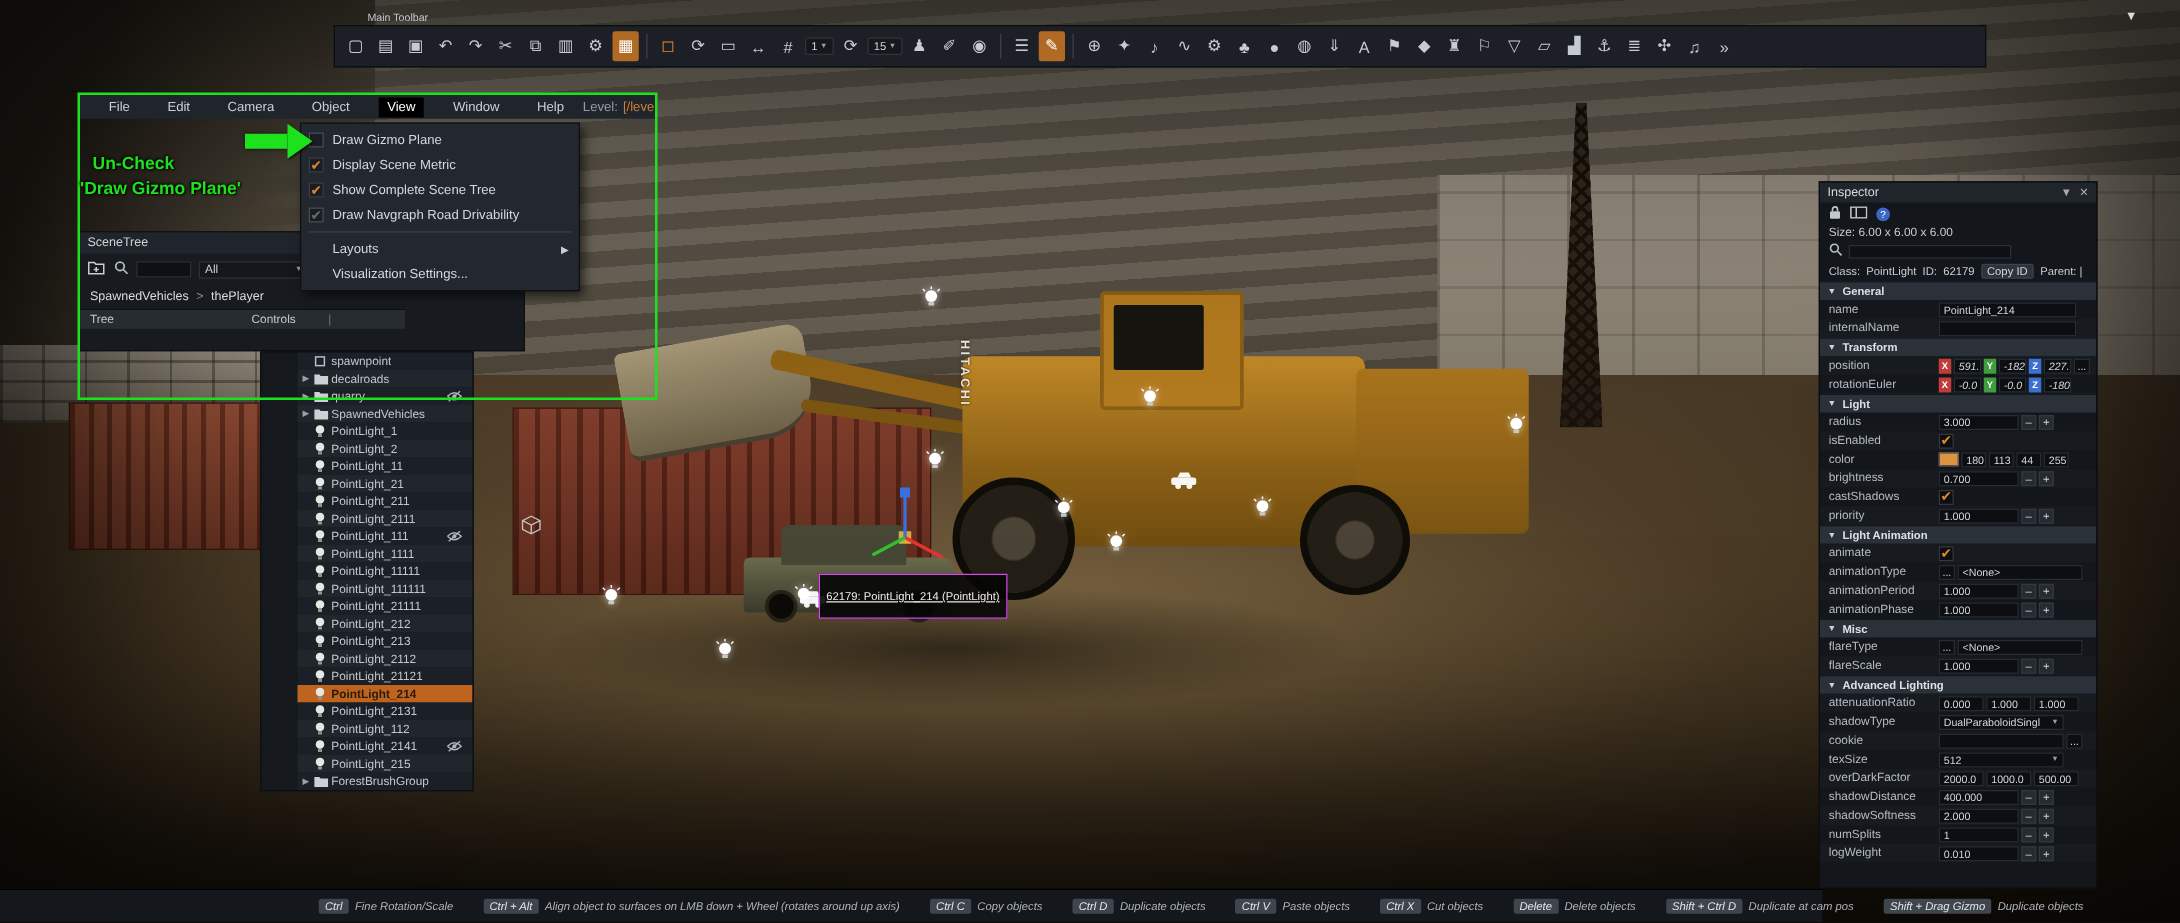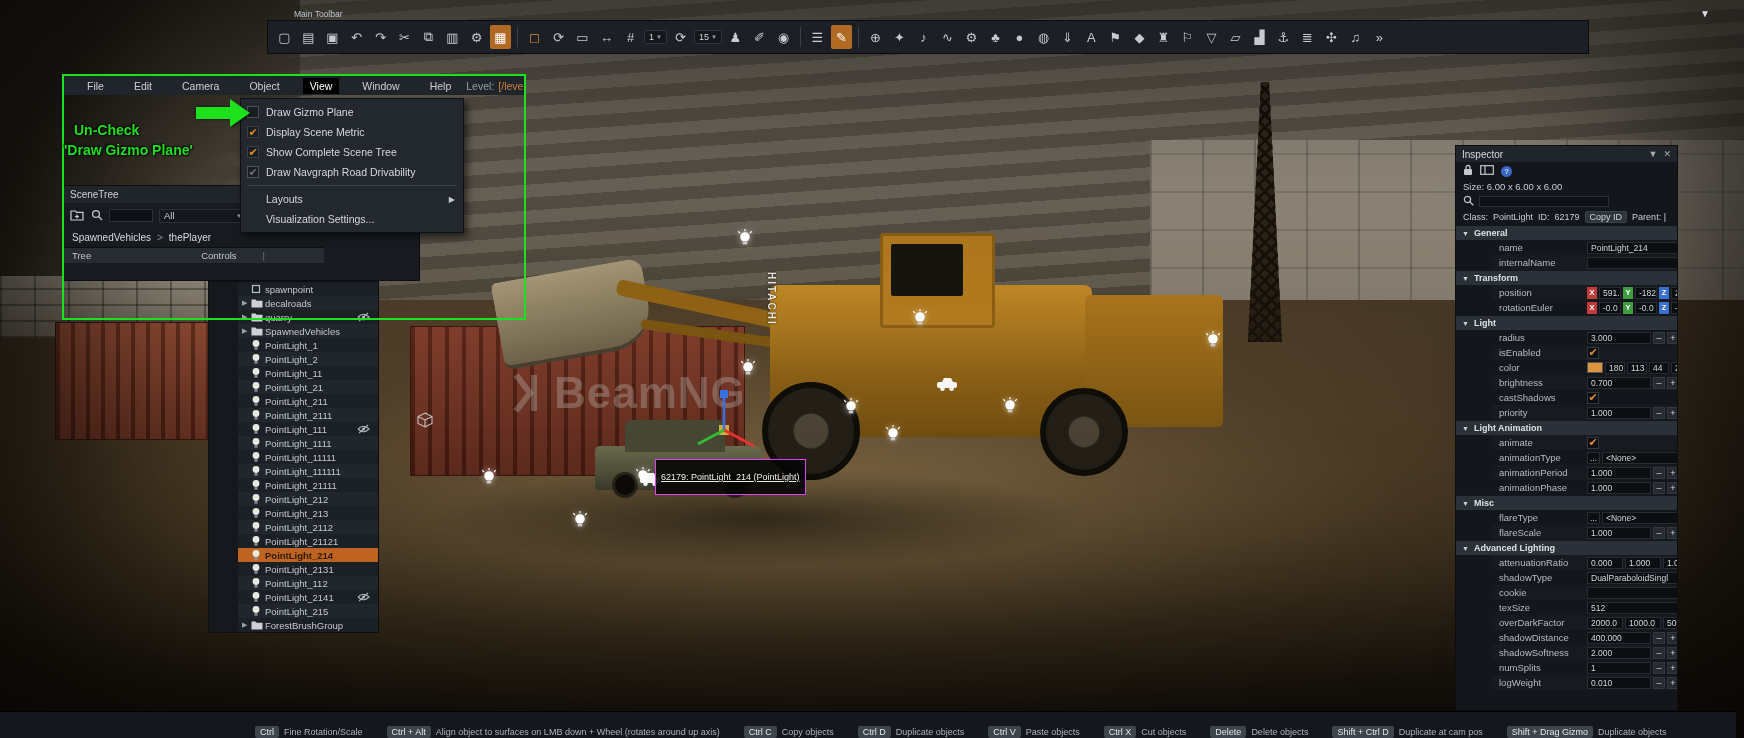--- a/index.html
+++ b/index.html
@@ -154,44 +154,44 @@
   .help-circ { width:11px; height:11px; border-radius:50%; background:#3a66c4; color:#fff; font-size:8px;
     display:flex; align-items:center; justify-content:center; }
   .in-size { padding:1px 7px; color:#c9ced3; }
   .in-search { height:16px; display:flex; align-items:center; gap:5px; padding:0 7px; }
   .in-search .box { width:130px; height:11px; background:#0d1014; border:1px solid #2b3036; }
   .in-class { height:16px; display:flex; align-items:center; gap:5px; padding:0 7px; color:#c9ced3; font-size:9px; white-space:nowrap; }
   .copy-chip { background:#2e343b; border:1px solid #3b424a; border-radius:2px; padding:0 4px; cursor:pointer; color:#d3d7db; }
   .in-sechdr { height:15px; background:#2b3138; border-top:1px solid #14171c; display:flex; align-items:center; gap:5px;
     padding:0 6px; color:#dde1e5; font-weight:bold; font-size:9px; cursor:pointer; }
   .in-sechdr .tri { font-size:7px; color:#cfd4d9; }
-  .in-row { height:15px; display:flex; align-items:center; padding:0 4px 0 7px;margin-left:36px; }
+  .in-row { height:15px; display:flex; align-items:center; padding:0 4px 0 7px; }
   .in-row:nth-child(odd) { background:#171b20; }
   .in-label { width:88px; flex:none; white-space:nowrap; overflow:hidden; }
   .in-ctrl { display:flex; align-items:center; gap:2px; flex:1; }
   .vbox { background:#0c0e12; border:1px solid #262c33; color:#d3d7db; font-size:8.5px; height:12px;
     display:flex; align-items:center; padding:0 3px; white-space:nowrap; overflow:hidden; }
   .vbox.w-input { width:110px; }
   .vbox.w-step { width:64px; }
   .vbox.w-tri { width:36px; }
   .vbox.w-sel { width:100px; justify-content:space-between; }
   .vbox.w-mini { width:20px; }
-  .vbox.w-xyz { width:22px; }
+  .vbox.w-xyz { width:22px;font-style:italic; }
   .vbox.w-dots { width:13px; justify-content:center; flex:none; }
   .stepbtn { width:12px; height:12px; background:#262b31; border:1px solid #33383f; color:#cfd4d9;
     font-size:9px; display:flex; align-items:center; justify-content:center; cursor:pointer; flex:none; }
   .chk { width:12px; height:12px; background:#0c0e12; border:1px solid #33383f; color:#e0882e; font-size:11px;
     display:flex; align-items:center; justify-content:center; cursor:pointer; }
   .axchip { width:10px; height:12px; color:#fff; font-size:7.5px; font-weight:bold;
     display:flex; align-items:center; justify-content:center; flex:none; }
   .swatch { width:16px; height:11px; border:1px solid #555; cursor:pointer; flex:none; }
   .seldn { font-size:6px; color:#9aa0a7; }
   
-  .status-bar { position:absolute; left:0; top:711px; width:1736px; height:27px; z-index:40;
-    background:#14171c; border-top:1px solid #000; display:flex; align-items:flex-end; gap:24px; padding-left:255px; }
+  .status-bar { position:absolute; left:0; top:711px; width:1458px; height:27px; z-index:40;
+    background:#14171c; border-top:1px solid #000; display:flex; align-items:center; gap:24px; padding-left:255px;font-style:italic; }
   .sb-item { display:flex; align-items:center; gap:5px; white-space:nowrap; }
   .sb-key { background:#3f454d; color:#e2e6ea; font-size:9px; padding:1px 5px; border-radius:2px; }
   .sb-desc { color:#aeb4bb; font-size:9px; }
 </style>
 </head>
 <body>
 
 <div class="screen">
 
   <div class="scene">
@@ -215,27 +215,20 @@
     <div class="sc sc-wheel front"></div>
     <div class="sc sc-wheel rear"></div>
     <div class="sc sc-brand">HITACHI</div>
     <div class="sc sc-car-body"></div>
     <div class="sc sc-car-top"></div>
     <div class="sc sc-car-wheel" style="position:absolute;left:612px;top:472px;"></div>
     <div class="sc sc-car-wheel" style="position:absolute;left:722px;top:472px;"></div>
     <div class="sc sc-vignette"></div>
   </div>
 
-  <div class="watermark">
-    <svg width="34" height="40" viewBox="0 0 34 40">
-      <path d="M4 2 L18 20 L4 38" fill="none" stroke="rgba(190,190,184,.33)" stroke-width="6"></path>
-      <path d="M22 2 L22 38" fill="none" stroke="rgba(190,190,184,.33)" stroke-width="6"></path>
-    </svg>
-    <span>BeamNG</span>
-  </div>
 
   <svg class="sel-svg">
     <g stroke="#ff8d1f" stroke-width="2.2" fill="none" opacity="0.95">
       <line x1="505" y1="268" x2="1008" y2="256"></line>
       <line x1="505" y1="268" x2="563" y2="273"></line>
       <line x1="505" y1="268" x2="508" y2="598"></line>
       <line x1="563" y1="273" x2="566" y2="634"></line>
       <line x1="1008" y1="256" x2="1004" y2="549"></line>
       <line x1="566" y1="634" x2="1004" y2="549" opacity="0.6"></line>
     </g>

